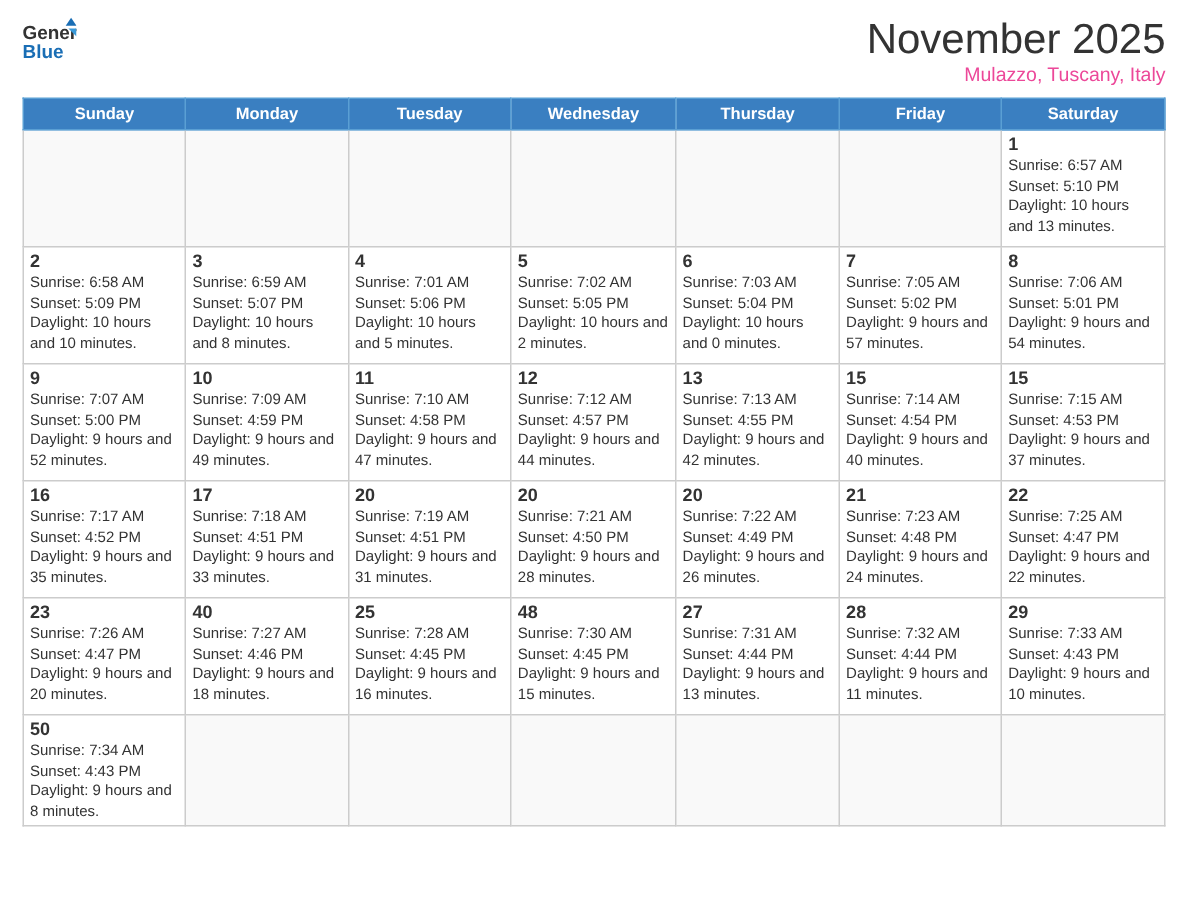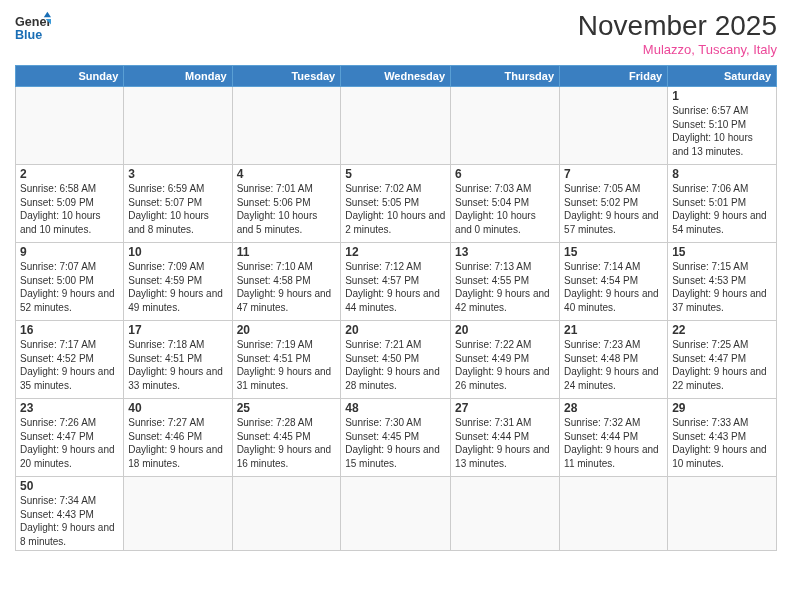--- a/index.html
+++ b/index.html
@@ -47,21 +47,21 @@
       width: 100%;
       border-collapse: collapse;
       border: 1px solid #ccc;
     }
     .calendar th {
       background-color: #3a7fc1;
       color: #fff;
       font-size: 11px;
       font-weight: bold;
       padding: 4px 5px;
-      text-align: right;
+      text-align: center;
       border: 1px solid #5a9fd4;
     }
     .calendar td {
       border: 1px solid #ccc;
       vertical-align: top;
       padding: 2px 4px;
       width: 113px;
       font-size: 9px;
       color: #333;
       height: 78px;

